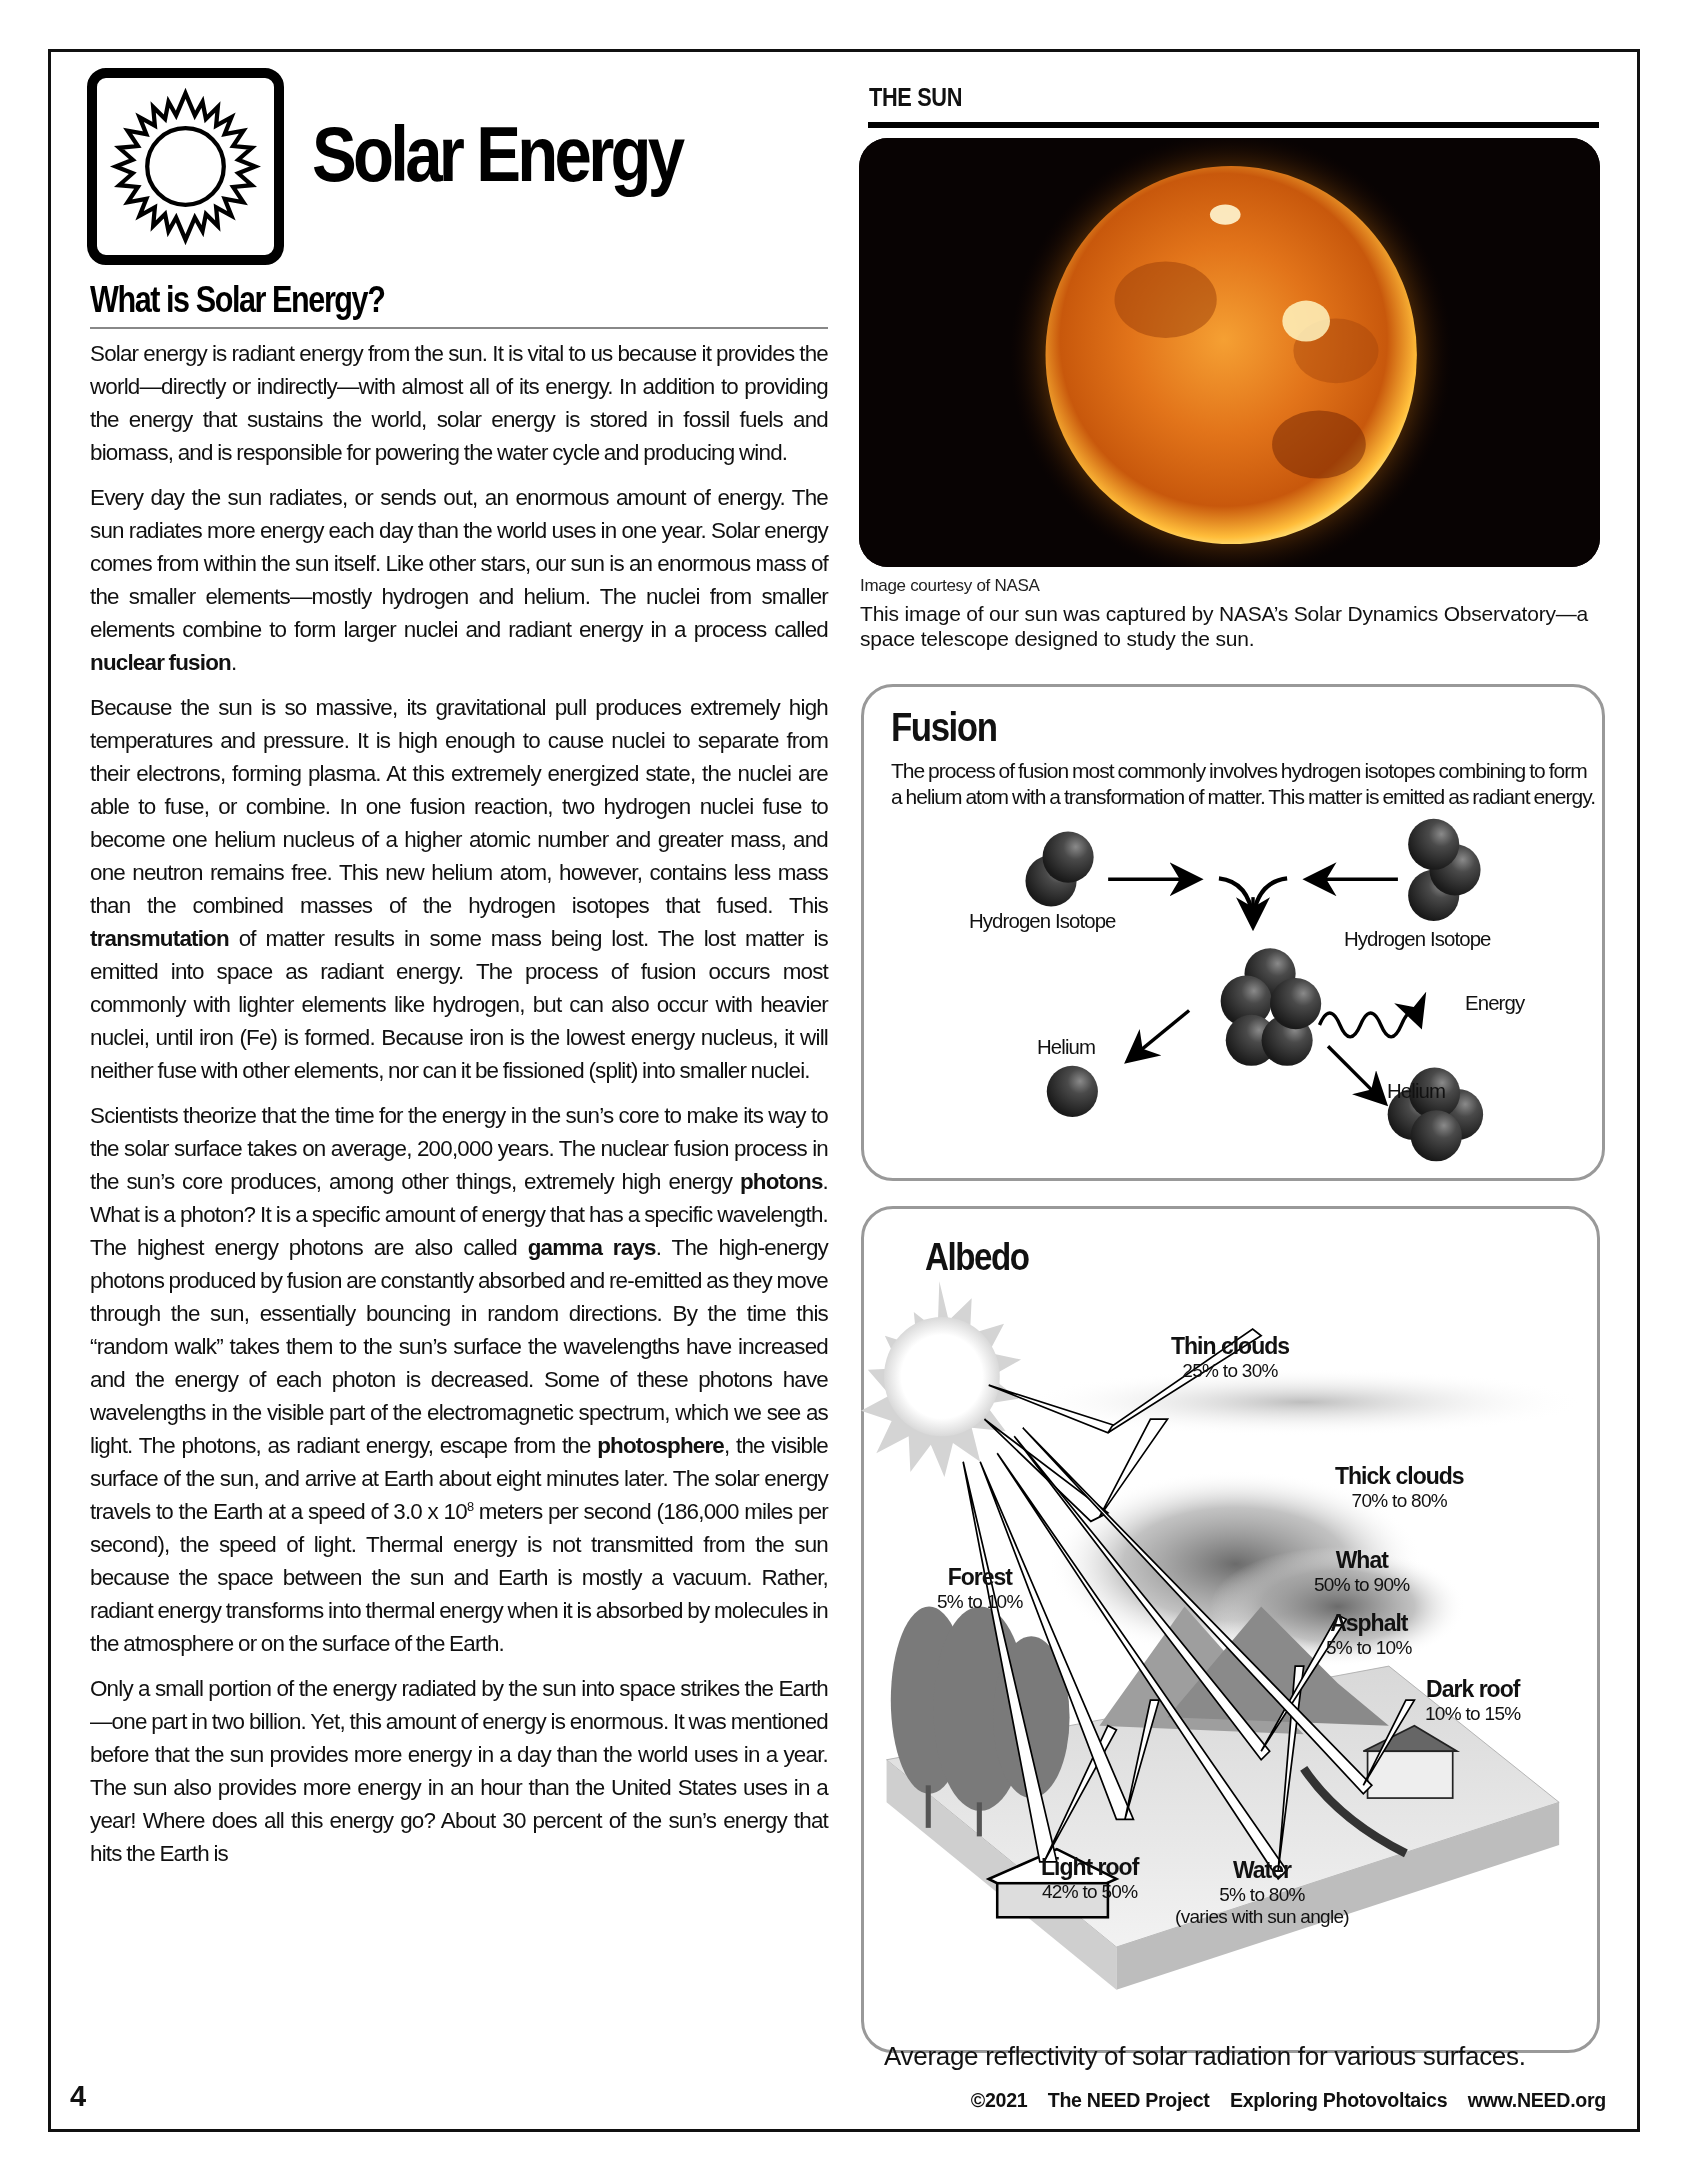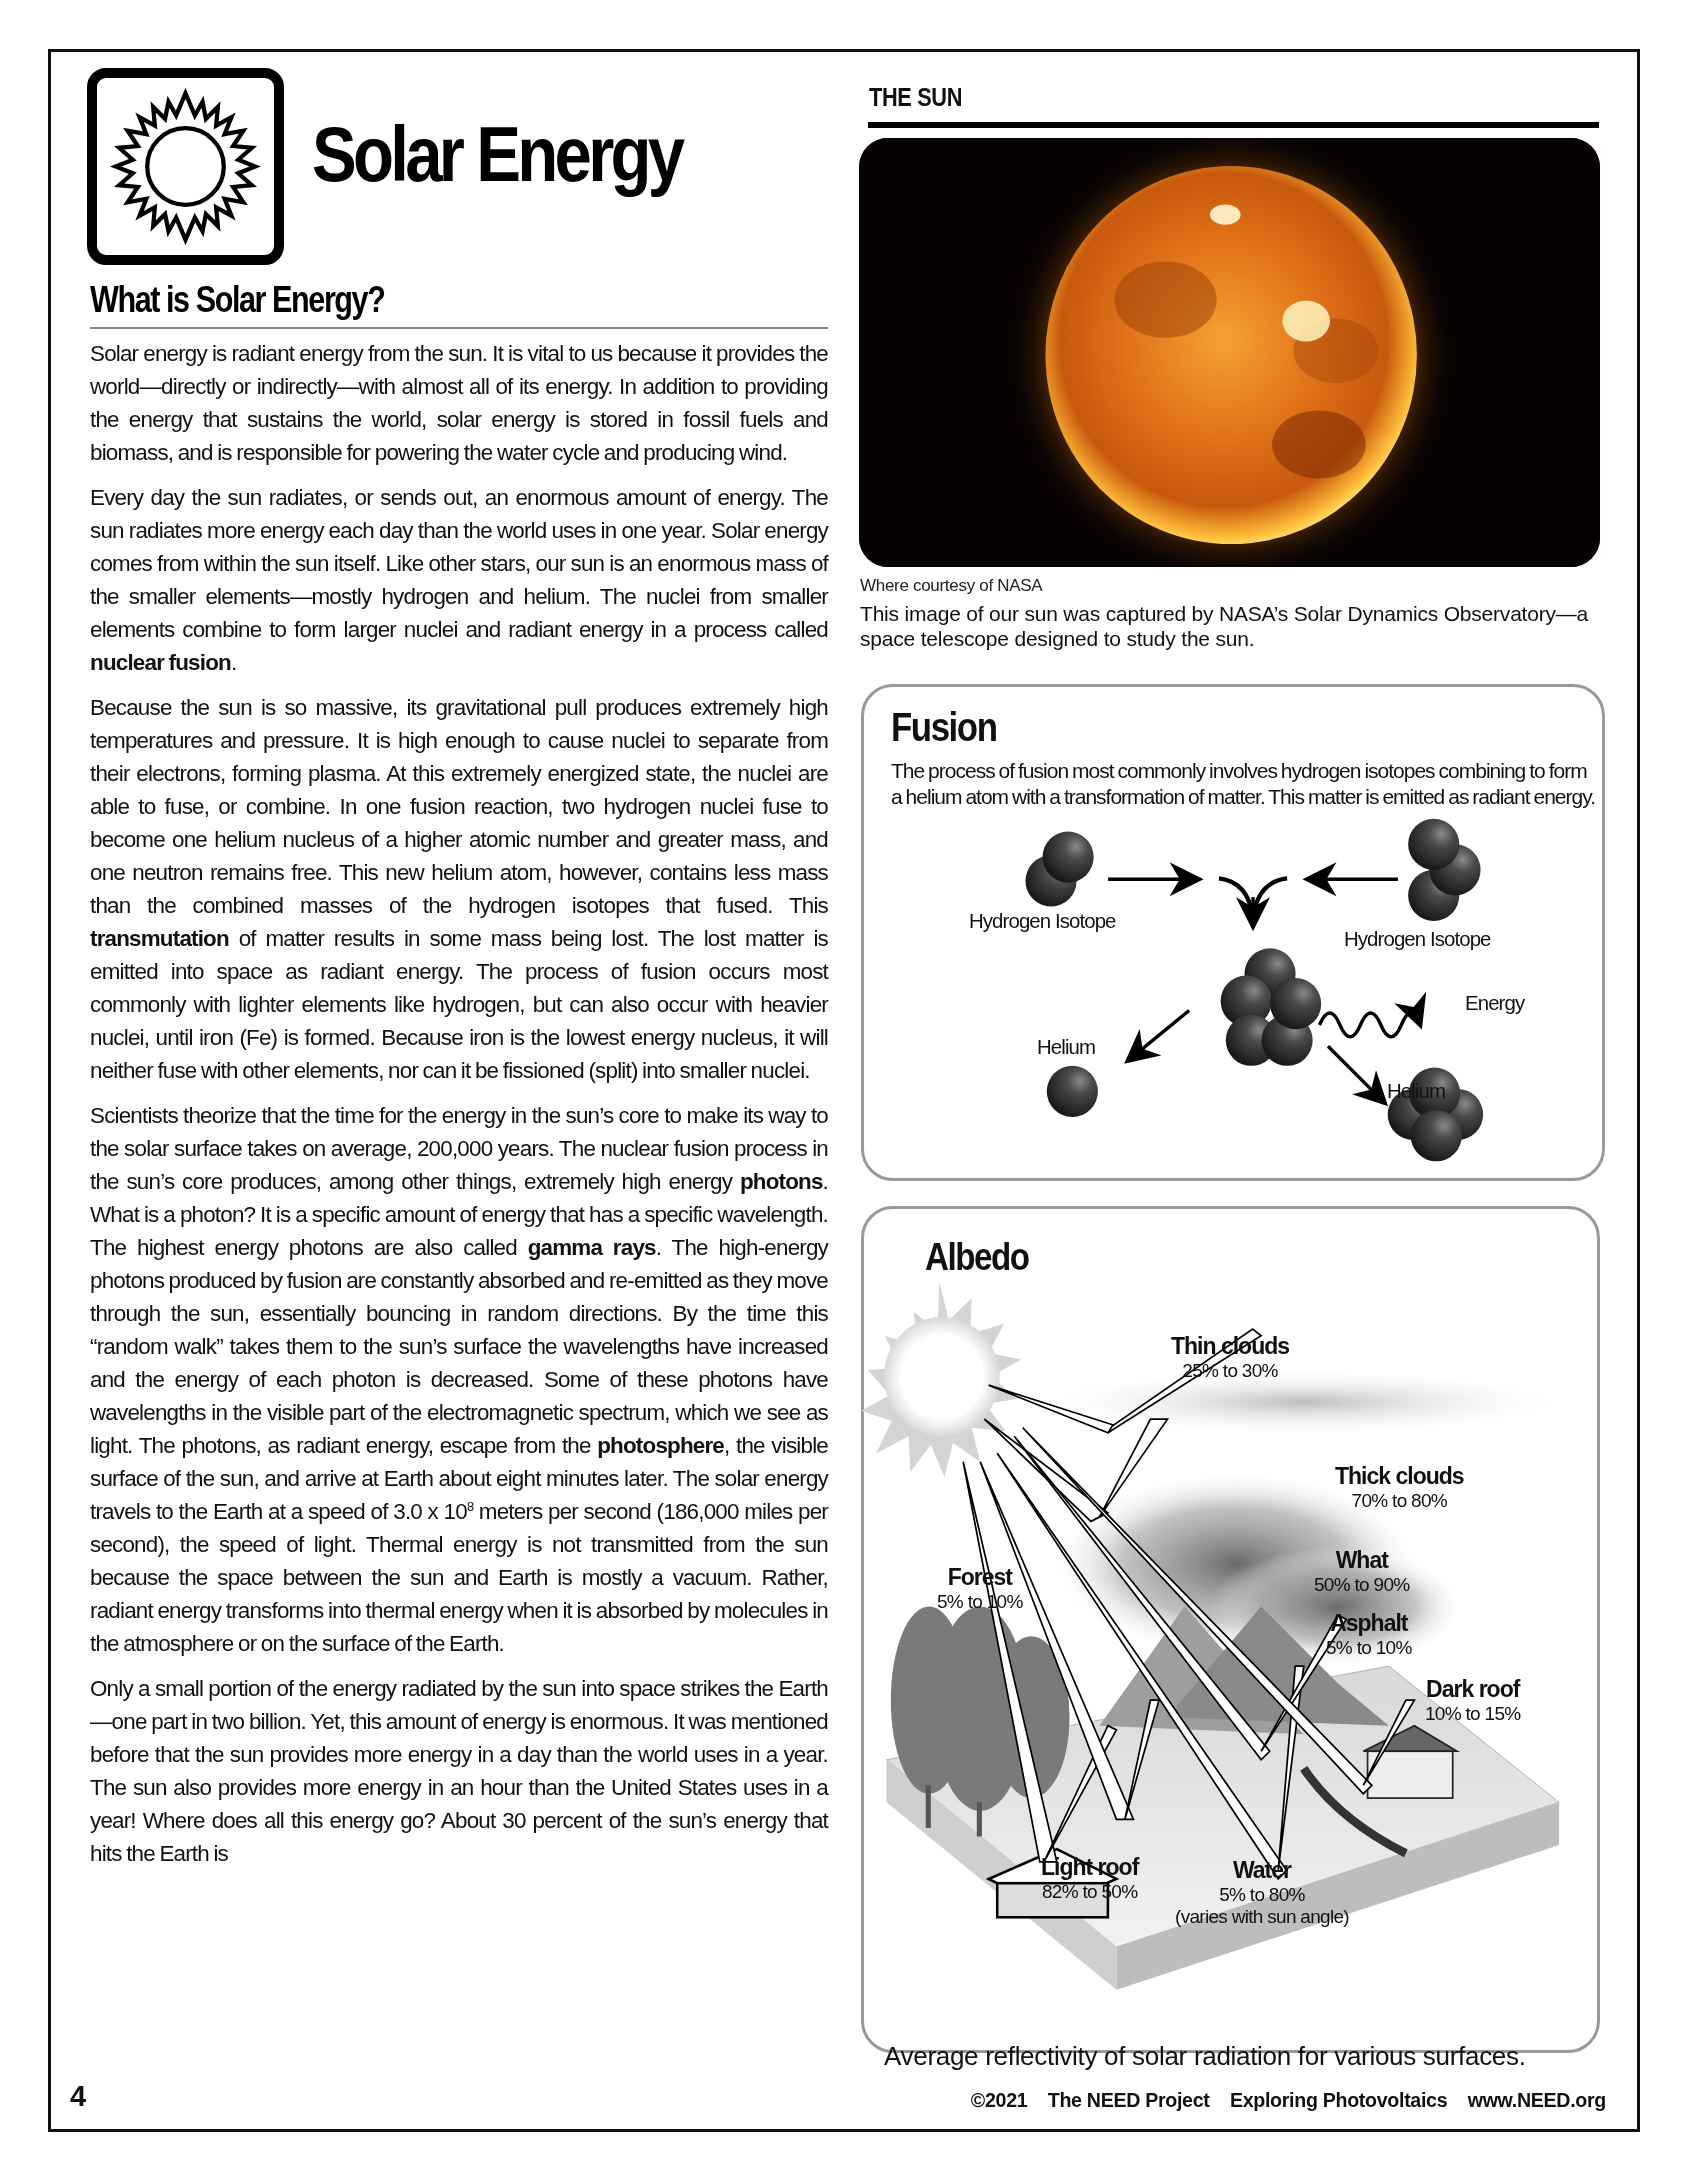--- a/index.html
+++ b/index.html
@@ -93,21 +93,21 @@
     <rect width="870" height="504" fill="#080303"></rect>
     <ellipse cx="437" cy="255" rx="260" ry="262" fill="url(#glow)"></ellipse>
     <ellipse cx="437" cy="255" rx="218" ry="222" fill="url(#disk)"></ellipse>
     <ellipse cx="360" cy="190" rx="60" ry="45" fill="#9a3e08" opacity="0.5"></ellipse>
     <ellipse cx="540" cy="360" rx="55" ry="40" fill="#7a2a04" opacity="0.55"></ellipse>
     <ellipse cx="560" cy="250" rx="50" ry="38" fill="#a4440a" opacity="0.45"></ellipse>
     <ellipse cx="525" cy="215" rx="28" ry="24" fill="#fff4c0" opacity="0.85"></ellipse>
     <ellipse cx="430" cy="90" rx="18" ry="12" fill="#fff6d0" opacity="0.9"></ellipse>
   </svg>
 </div>
-<div class="abs credit">Where courtesy of NASA</div>
+<div class="abs credit">Image courtesy of NASA</div>
 <div class="abs caption">This image of our sun was captured by NASA’s Solar Dynamics Observatory—a space telescope designed to study the sun.</div>
 
 <div class="abs fusion-box"></div>
 <div class="abs fusion-title">Fusion</div>
 <div class="abs fusion-desc">The process of fusion most commonly involves hydrogen isotopes combining to form a helium atom with a transformation of matter. This matter is emitted as radiant energy.</div>
 <svg class="abs fusion-svg" viewBox="0 0 873 583">
   <defs>
     <radialGradient id="ball" cx="65%" cy="30%" r="70%">
       <stop offset="0%" stop-color="#8a8a8a"></stop>
       <stop offset="35%" stop-color="#4a4a4a"></stop>
@@ -256,21 +256,21 @@
 <div class="alabel" style="left:1326px; top:1610px;">
   <span class="n">Asphalt</span>
     <span class="v">5% to 10%</span>
 </div>
 <div class="alabel" style="left:1425px; top:1676px;">
   <span class="n">Dark roof</span>
     <span class="v">10% to 15%</span>
 </div>
 <div class="alabel" style="left:1041px; top:1854px;">
   <span class="n">Light roof</span>
-    <span class="v">82% to 50%</span>
+    <span class="v">42% to 50%</span>
 </div>
 <div class="alabel" style="left:1175px; top:1857px;">
   <span class="n">Water</span>
     <span class="v">5% to 80%</span>
     <span class="note">(varies with sun angle)</span>
 </div>
 <div class="abs albedo-caption">Average reflectivity of solar radiation for various surfaces.</div>
 
 <div class="abs page-number">4</div>
 <div class="abs footer">

